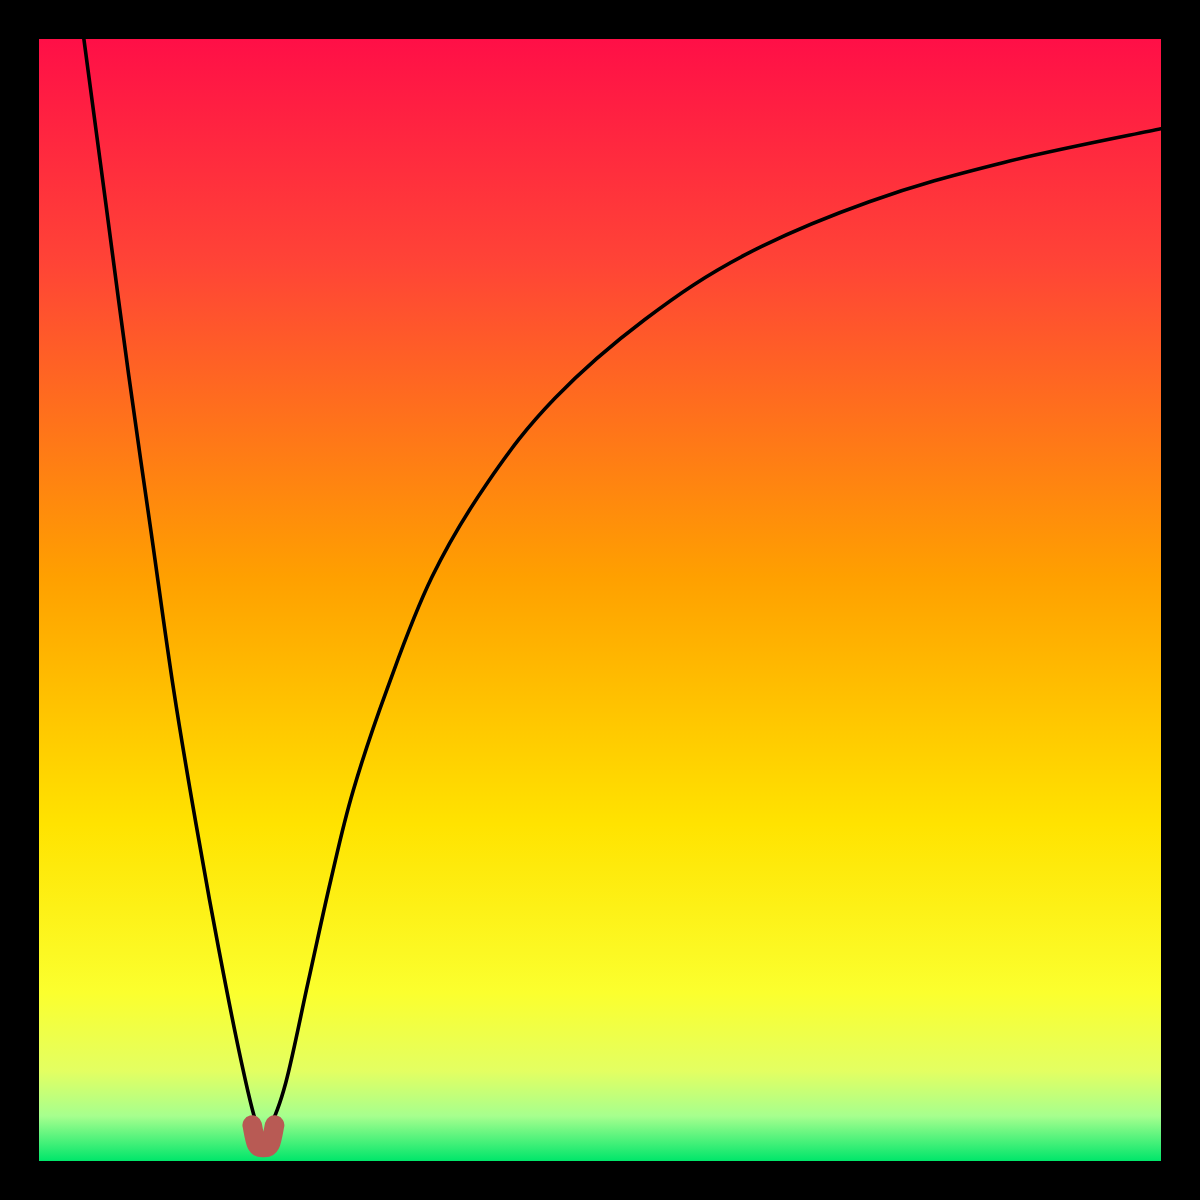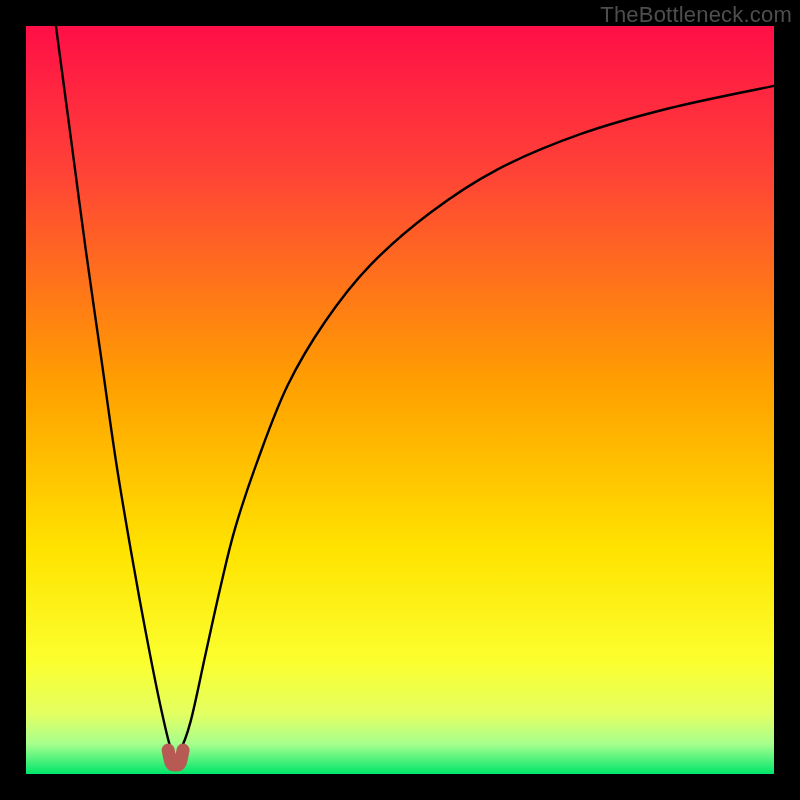--- a/index.html
+++ b/index.html
@@ -31,21 +31,20 @@
     color: #4e4e4e;
     font-size: 22px;
     letter-spacing: 0.2px;
     user-select: none;
   }
 </style>
 </head>
 <body>
 
 <div class="frame">
-  <div class="watermark">TheBottleneck.com</div>
   <div class="plot">
     <svg id="chart-svg" width="748" height="748" viewBox="0 0 748 748">
         <defs>
           <linearGradient id="bg-grad" x1="0" y1="0" x2="0" y2="1">
             <stop offset="0%" stop-color="#ff0f47"></stop>
             <stop offset="20%" stop-color="#ff4436"></stop>
             <stop offset="48%" stop-color="#ffa000"></stop>
             <stop offset="70%" stop-color="#ffe300"></stop>
             <stop offset="85%" stop-color="#fbff2e"></stop>
             <stop offset="92%" stop-color="#e3ff62"></stop>

